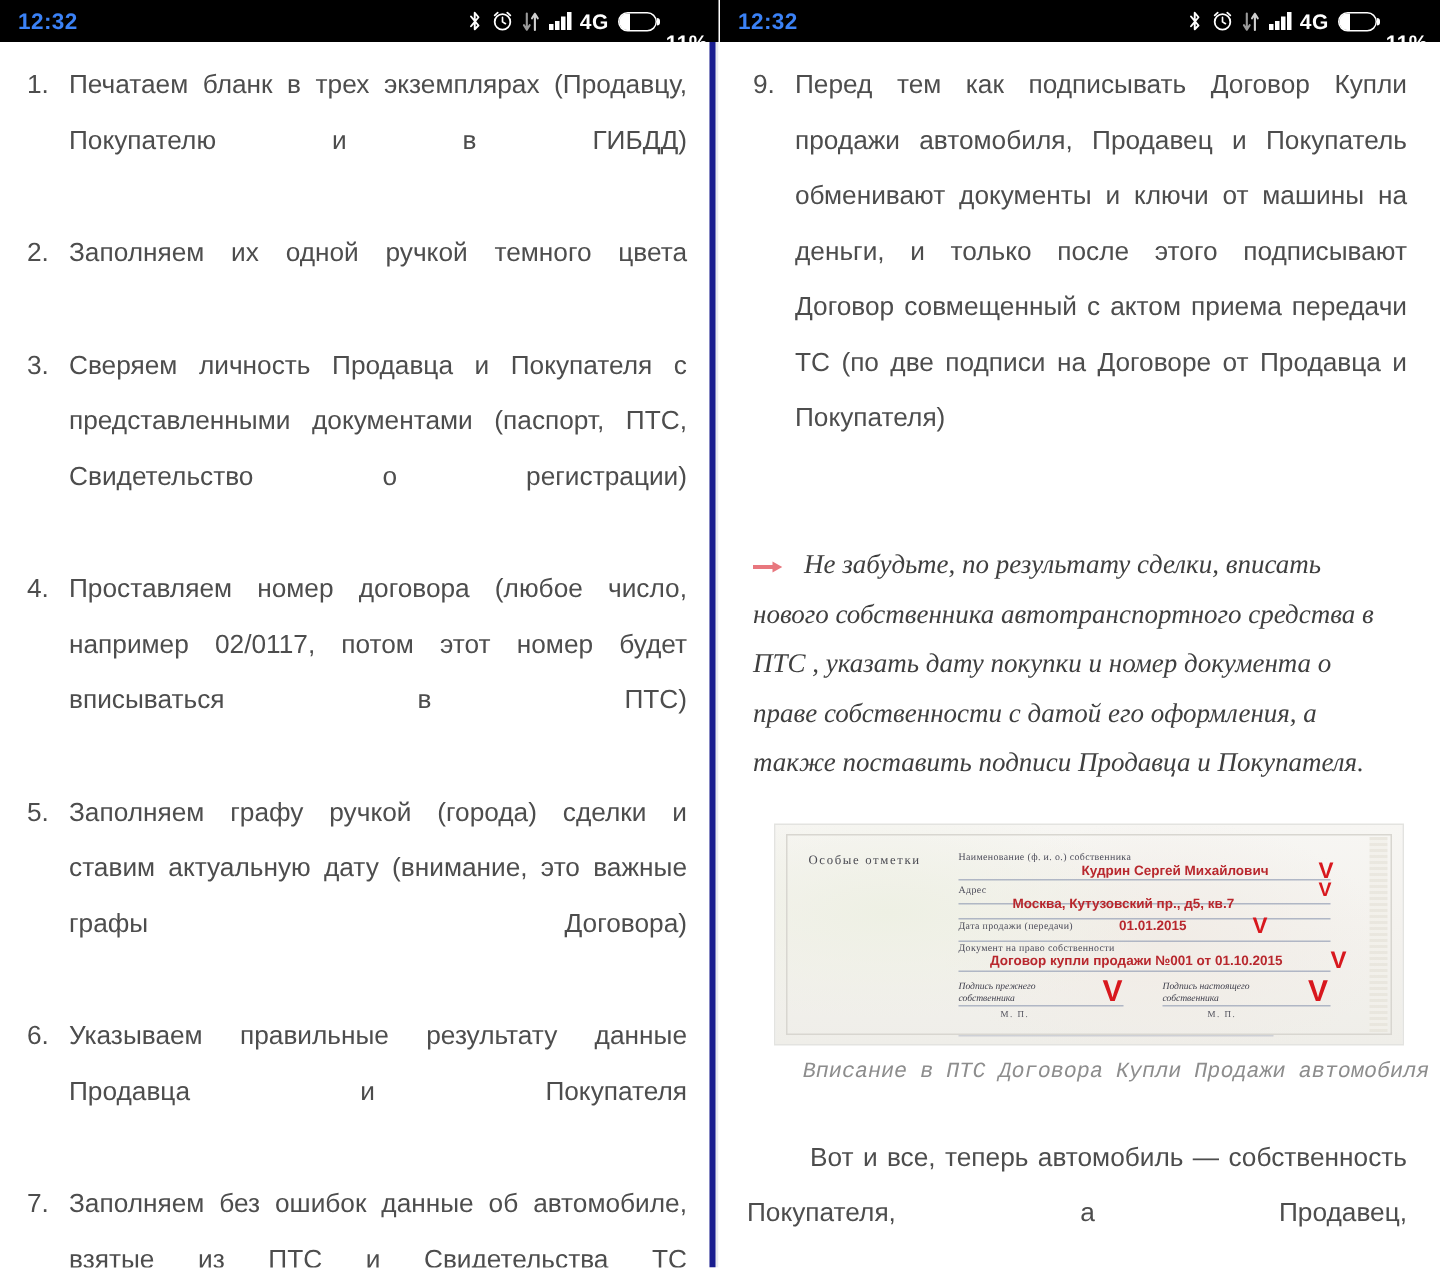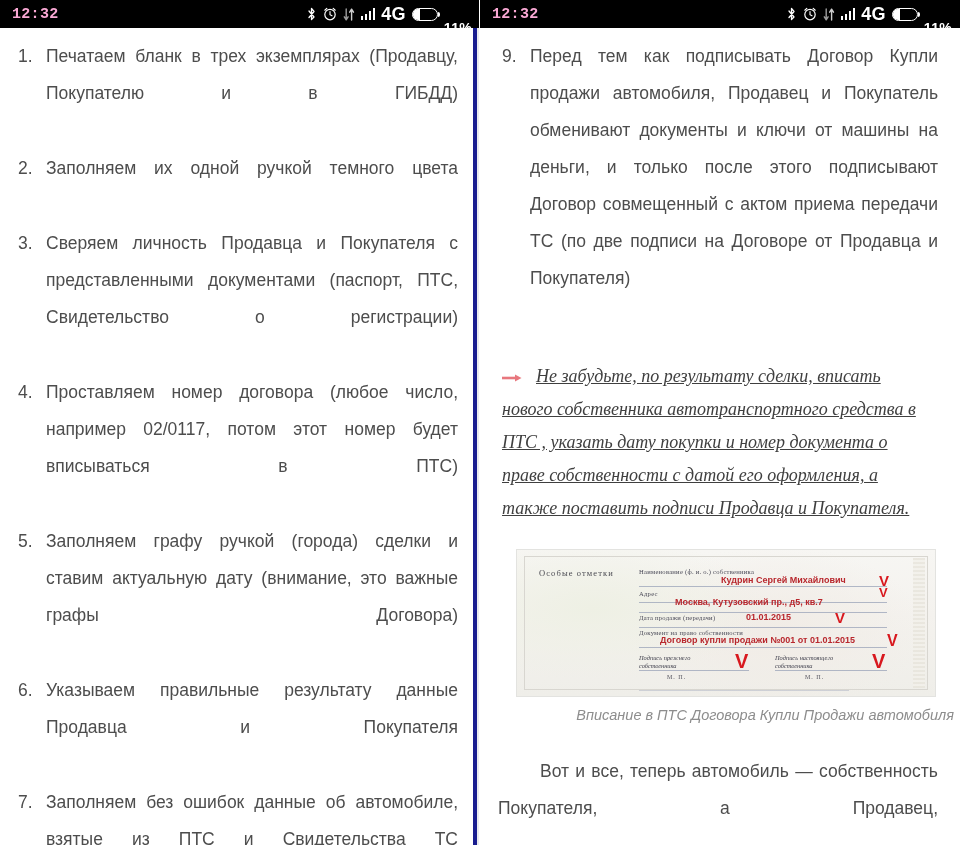--- a/index.html
+++ b/index.html
@@ -17,33 +17,33 @@
   .panel.right{width:480px;}
 
   
   .statusbar{
     height:28px;background:#000000;color:#ffffff;
     display:flex;align-items:center;
     padding:0 8px 0 12px;box-sizing:border-box;
     font-size:14px;font-weight:bold;
     letter-spacing:0.3px;
   }
-  .status-time{font-size:15px;font-weight:bold;color:#f9a8d4;font-family:Liberation Mono, monospace;}
+  .status-time{font-size:15px;font-weight:bold;color:#3b82f6;}
   .status-right{margin-left:auto;display:flex;align-items:center;gap:6px;}
   .sb-icon{display:inline-flex;align-items:center;justify-content:center;color:#ffffff;}
   .sb-bt svg{display:block}
   .sb-alarm svg{display:block}
   .sb-data svg{display:block}
   .sb-signal{display:flex;align-items:flex-end;gap:1.5px;height:12px;}
   .sb-signal i{display:block;width:2.5px;background:#ffffff;}
   .sb-signal i:nth-child(1){height:4px;}
   .sb-signal i:nth-child(2){height:6px;}
   .sb-signal i:nth-child(3){height:9px;}
   .sb-signal i:nth-child(4){height:12px;}
-  .sb-net{font-size:18px;font-weight:bold;}
+  .sb-net{font-size:14px;font-weight:bold;}
   .sb-batt{
     width:26px;height:13px;border:1.6px solid #ffffff;border-radius:7px;
     position:relative;box-sizing:border-box;display:flex;align-items:center;
   }
   .sb-batt::after{
     content:"";position:absolute;right:-3.5px;top:3.5px;width:2.5px;height:5px;
     background:#ffffff;border-radius:0 2px 2px 0;
   }
   .sb-batt i{display:block;height:100%;background:#ffffff;border-radius:5px 0 0 5px;}
   .sb-pct{font-size:14px;font-weight:bold;margin-top:28px;}
@@ -93,21 +93,20 @@
 
   
   .callout{
     margin:26px 4px 0 0;
     color:#3f3f3f;
     font-family:"Liberation Serif", serif;
     font-style:italic;
     font-size:18px;
     line-height:33px;
     padding-left:4px;
-    text-decoration:underline;
   }
   .callout .arrow{
     display:inline-block;
     width:22px;vertical-align:middle;
     margin-right:12px;
   }
   .callout .arrow svg{display:block}
 
   
   .figure{margin:24px 0 0 18px;}
@@ -143,22 +142,22 @@
     position:absolute;
     font-family:"Liberation Sans", sans-serif;
     font-weight:bold;font-size:9px;color:#b8272d;white-space:nowrap;
   }
   .dsig{position:absolute;font-family:"Liberation Serif", serif;font-style:italic;font-size:6.4px;color:#3d3d4a;line-height:8px;}
   .dmp{position:absolute;font-family:"Liberation Serif", serif;font-size:6px;color:#55555f;letter-spacing:1px;}
   .check{position:absolute;color:#d8181e;font-weight:bold;line-height:1;}
 
   .fig-caption{
     width:420px;margin:10px 0 0 18px;
-    text-align:right;
-    font-family:Liberation Sans, sans-serif;
+    text-align:center;
+    font-family:Liberation Mono, monospace;
     font-style:italic;
     font-size:14.5px;
     color:#8d8d8d;
   }
 
   .after-fig{margin-top:30px;}
 
   
   .scrolltrack{
     position:absolute;top:28px;right:1px;width:6px;bottom:0;
@@ -323,21 +322,21 @@
 
           <div class="dline" style="left:122px;top:62px;width:248px;"></div>
 
           <div class="dfield" style="left:122px;top:64px;">Дата продажи (передачи)</div>
           <div class="dline" style="left:122px;top:77px;width:248px;"></div>
           <div class="dval" style="left:229px;top:62px;">01.01.2015</div>
           <div class="check" style="left:318px;top:60px;font-size:15px;">V</div>
 
           <div class="dfield" style="left:122px;top:79px;">Документ на право собственности</div>
           <div class="dline" style="left:122px;top:97px;width:248px;"></div>
-          <div class="dval" style="left:143px;top:85px;">Договор купли продажи №001 от 01.01.2015</div>
+          <div class="dval" style="left:143px;top:85px;">Договор купли продажи №001 от 01.10.2015</div>
           <div class="check" style="left:370px;top:83px;font-size:16px;">V</div>
 
           <div class="dsig" style="left:122px;top:104px;width:72px;">Подпись прежнего собственника</div>
           <div class="dline" style="left:122px;top:120px;width:110px;"></div>
           <div class="check" style="left:218px;top:101px;font-size:20px;">V</div>
           <div class="dmp" style="left:150px;top:124px;">М. П.</div>
 
           <div class="dsig" style="left:258px;top:104px;width:76px;">Подпись настоящего собственника</div>
           <div class="dline" style="left:258px;top:120px;width:112px;"></div>
           <div class="check" style="left:355px;top:101px;font-size:20px;">V</div>

